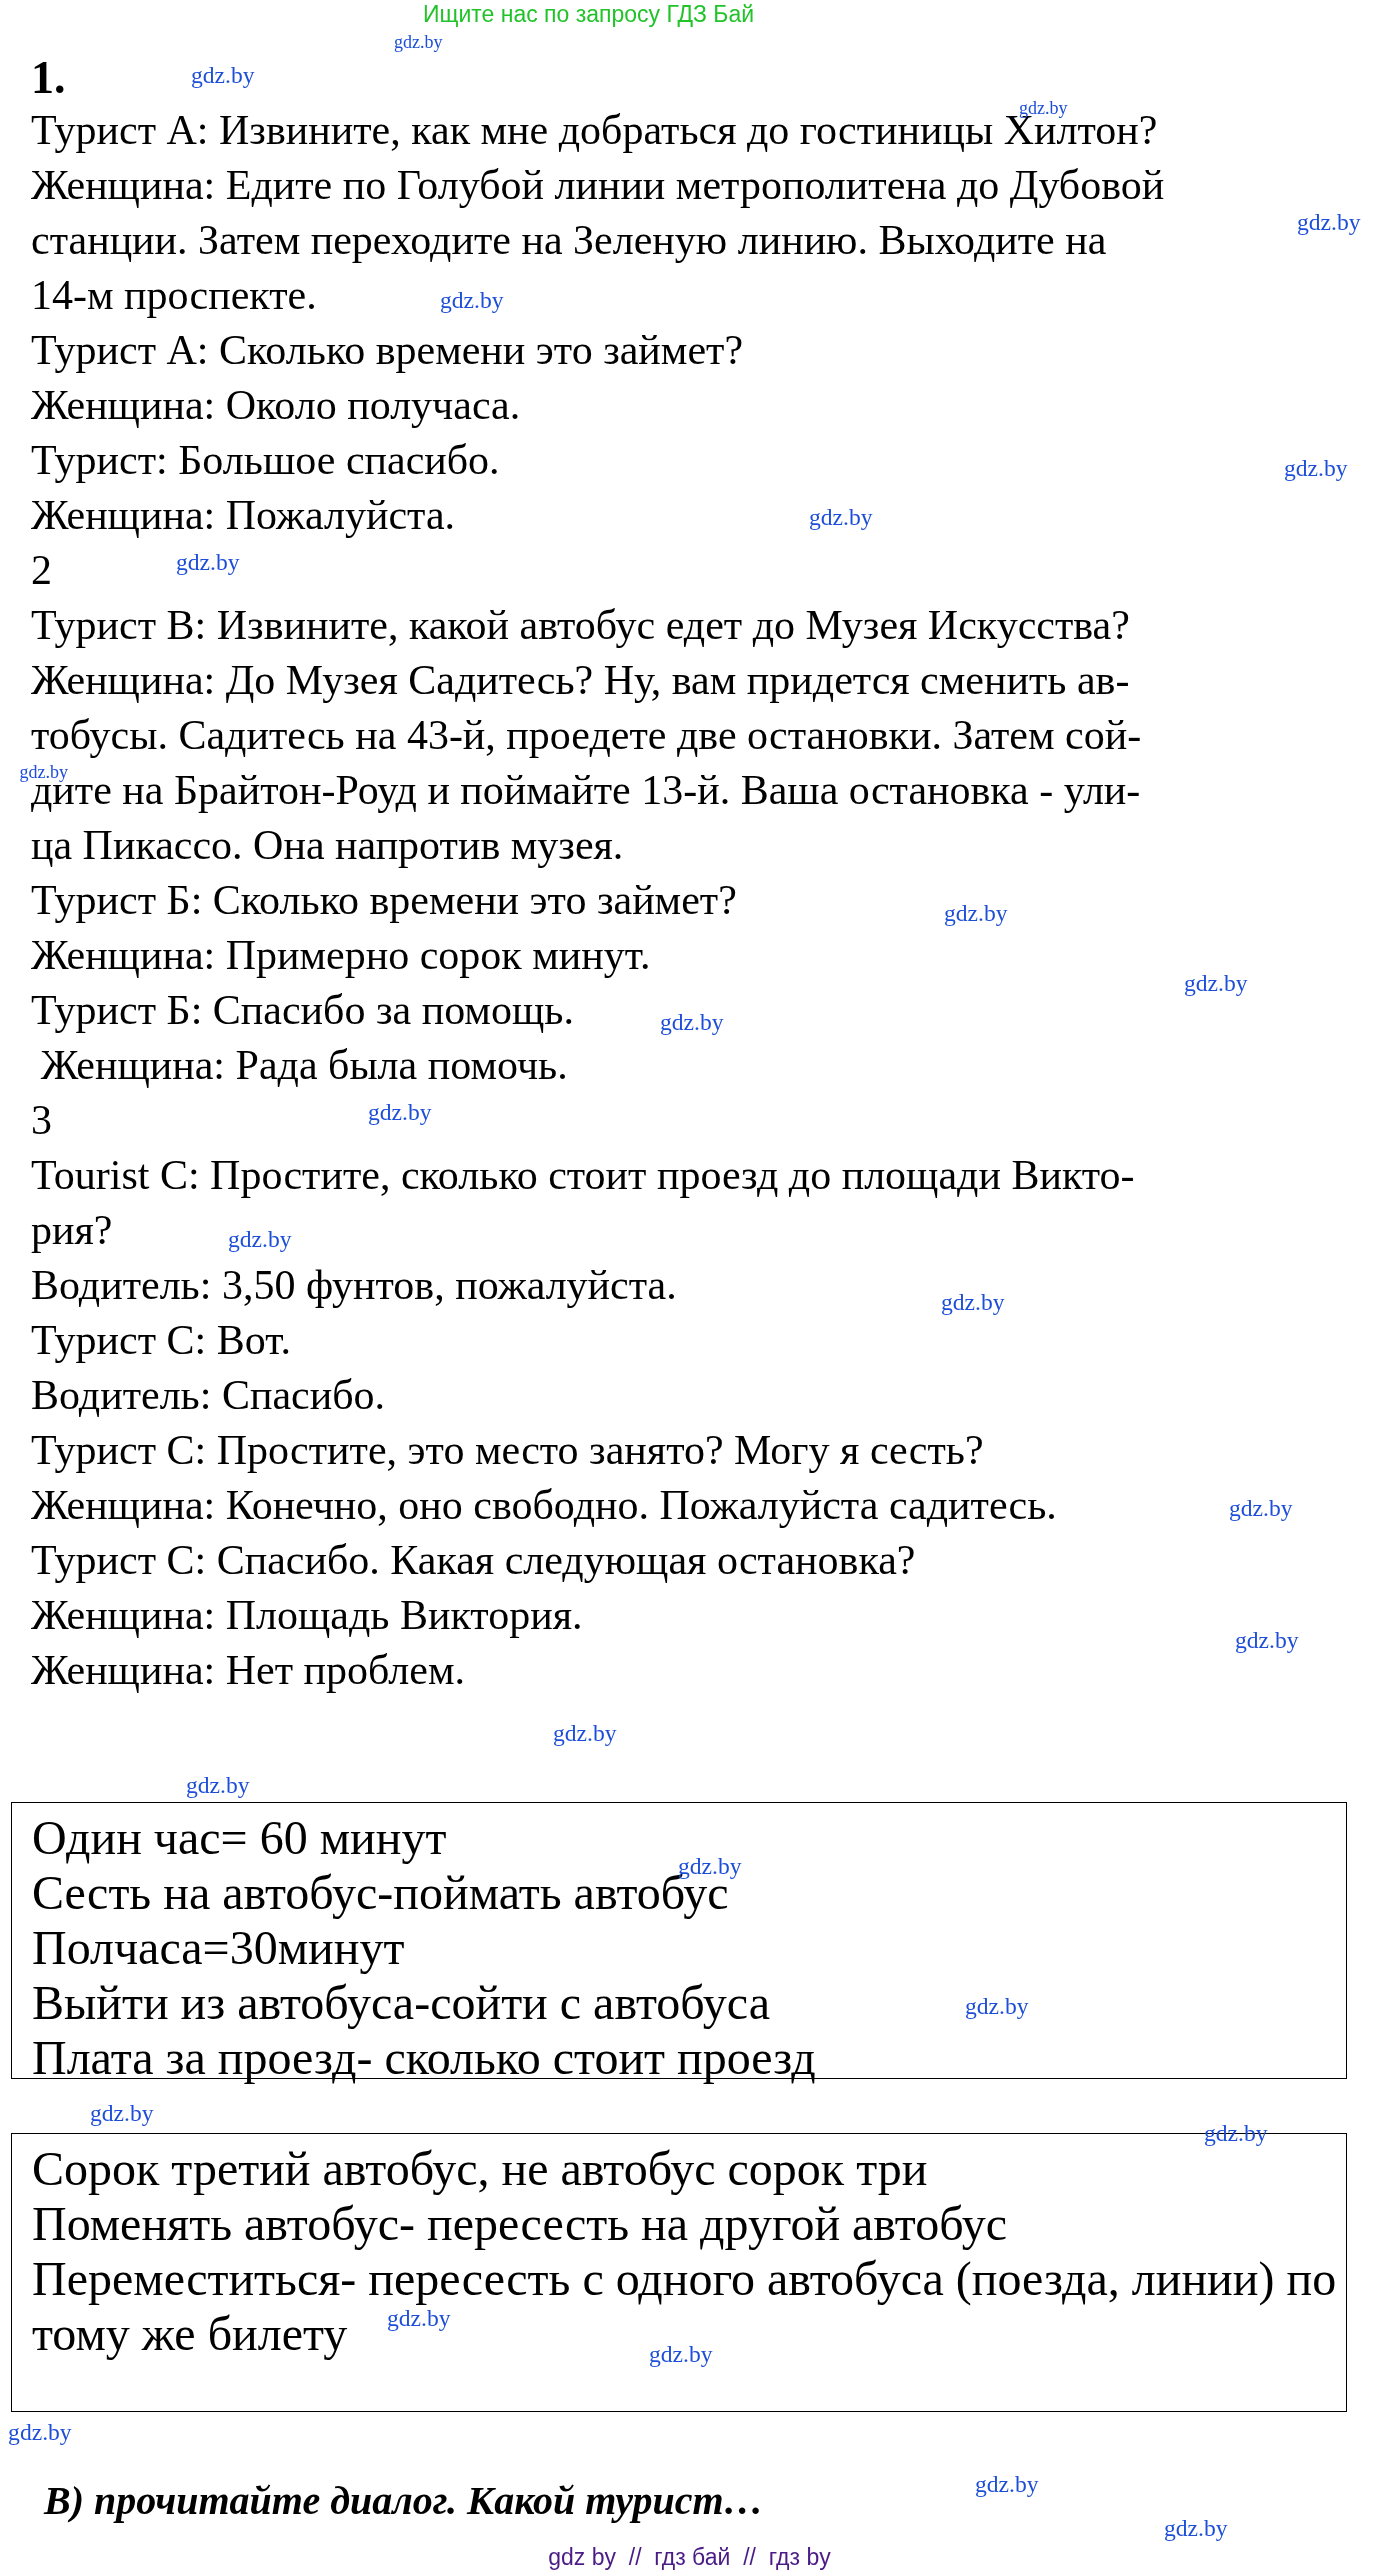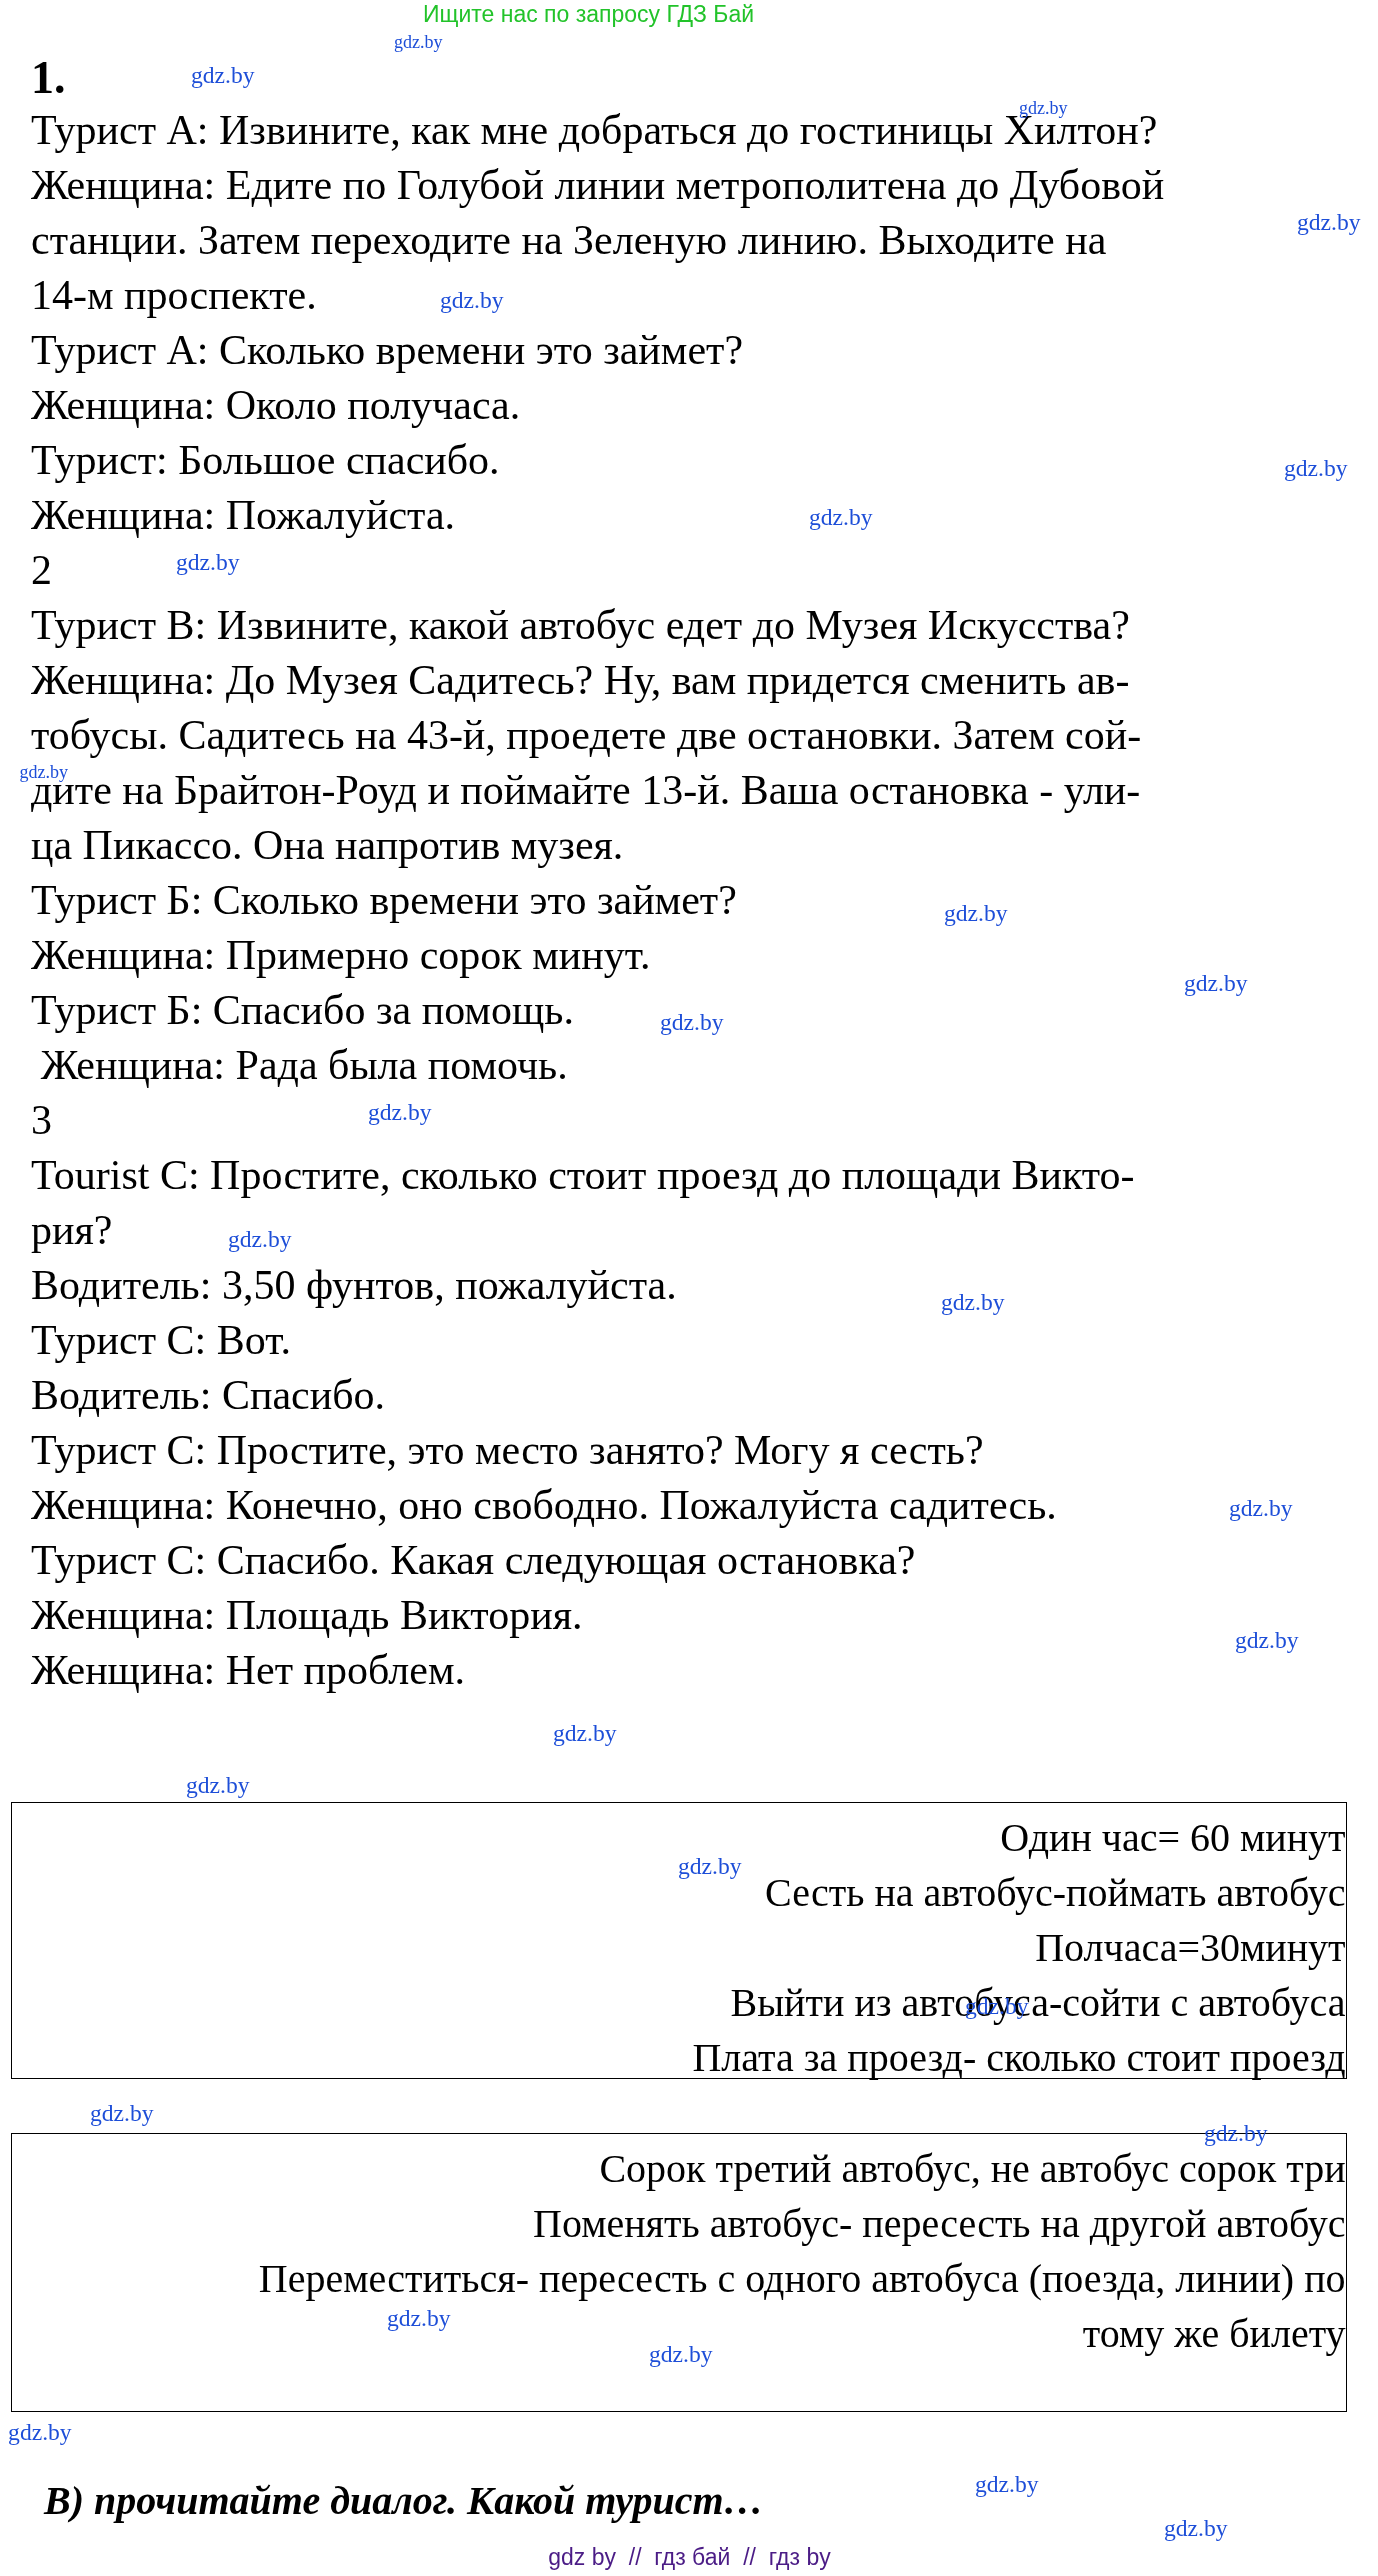--- a/index.html
+++ b/index.html
@@ -4,21 +4,21 @@
 <style>
   html, body { margin: 0; padding: 0; background: #ffffff; }
   body { width: 1379px; height: 2576px; position: relative; overflow: hidden; font-family: "Liberation Serif", serif; color: #000; }
   .header { position: absolute; top: 0; left: 0; width: 1177px; text-align: center; font-family: "Liberation Sans", sans-serif; font-size: 23px; line-height: 28px; }
   .footer { position: absolute; top: 2541px; left: 0; width: 1379px; text-align: center; font-family: "Liberation Sans", sans-serif; font-size: 23px; line-height: 33px; }
   .content { position: absolute; left: 31px; top: 52px; width: 1320px; }
   .num-bold { font-size: 46px; font-weight: bold; line-height: 51px; height: 51px; }
   .line { font-size: 42px; line-height: 55px; white-space: nowrap; }
   .line.indent { padding-left: 9.8px; }
   .box { position: absolute; left: 10.6px; width: 1336px; border: 1.6px solid #000; box-sizing: border-box; padding: 6.5px 0 0 20.4px; }
-  .box .line { font-size: 40px; line-height: 55px; text-align: right; }
+  .box .line { font-size: 48px; line-height: 55px; }
   .heading-b { position: absolute; left: 44px; top: 2474px; font-size: 40px; font-weight: bold; line-height: 54px; white-space: nowrap; font-style: italic; }
   .wm { position: absolute; font-family: Liberation Serif, serif; font-size: 23.6px; line-height: 26px; color: #1d4ed8; white-space: nowrap; }
   .wm.small { font-size: 18px; line-height: 19.6px; }
 </style>
 </head>
 <body>
 
 <div class="header">
   <span style="color:#22c32a">Ищите нас по запросу ГДЗ Бай</span>
 </div>

